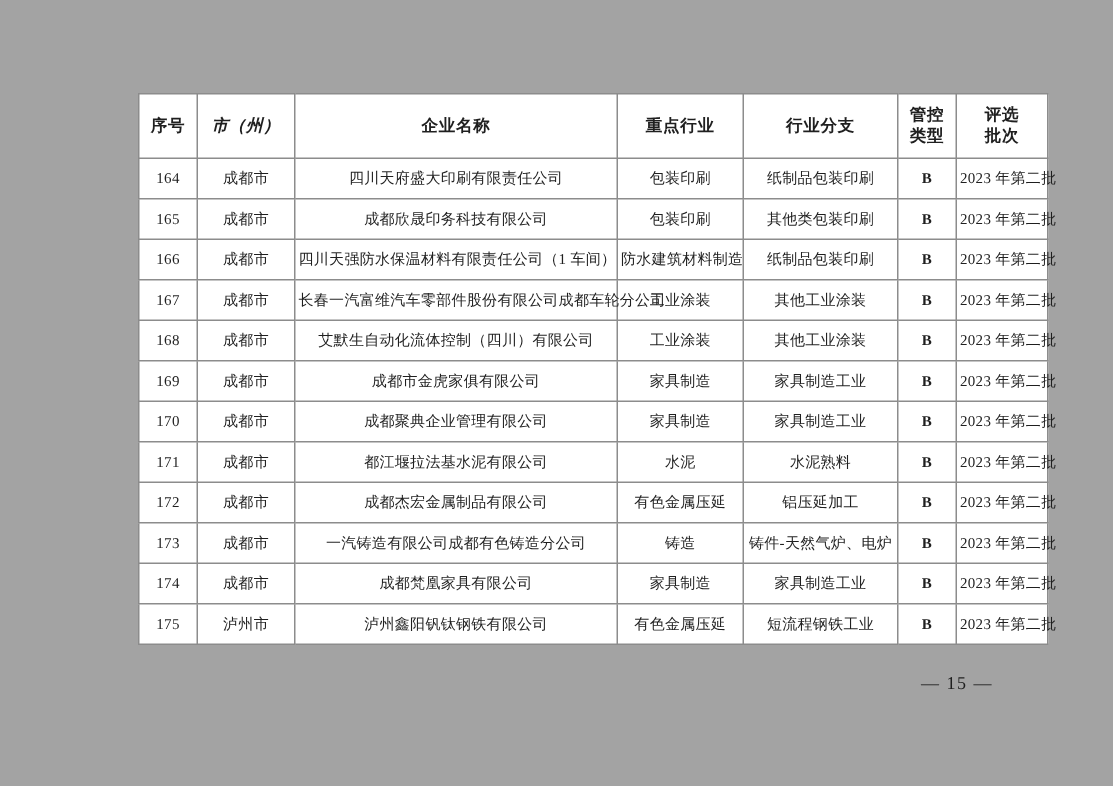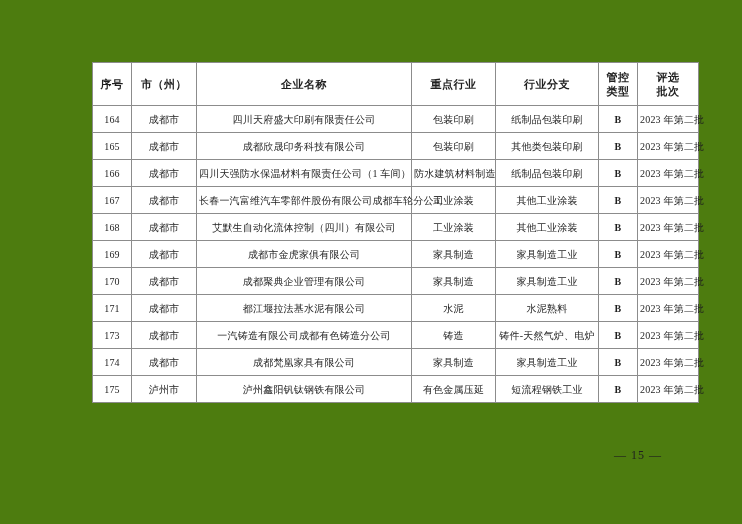--- a/index.html
+++ b/index.html
@@ -14,21 +14,21 @@
     color: #1a1a1a;
     overflow: hidden;
     position: relative;
   }
   .page {
     position: absolute;
     left: 0;
     top: 0;
     width: 742px;
     height: 524px;
-    background: #4d7c0f;
+    background: #a3a3a3;
   }
   .table-wrap {
     position: absolute;
     left: 92px;
     top: 62px;
     width: 571px;
   }
   table.data-table {
     border-collapse: collapse;
     width: 571px;
@@ -54,21 +54,21 @@
     height: 26px;
     font-size: 10px;
     line-height: 13px;
     letter-spacing: 0.2px;
     white-space: nowrap;
   }
   td.col-idx { font-family: "Liberation Serif", serif; font-size: 10.5px; }
   td.col-type { font-weight: bold; font-family: "Liberation Serif", serif; font-size: 10.5px; }
   td.col-batch { font-size: 9.5px; }
   th.h-idx   { width: 34px; }
-  th.h-city  { width: 60px; }
+  th.h-city  { width: 60px; font-style: italic; }
   th.h-name  { width: 210px; }
   th.h-ind   { width: 79px; }
   th.h-sub   { width: 98px; margin-top: 48px; }
   th.h-type  { width: 34px; }
   th.h-batch { width: 56px; }
   .hdr-line { display: block; }
   .footer {
     position: absolute;
     left: 14px;
     top: 448px;
@@ -186,20 +186,29 @@
           <tr>
             <td class="col-idx">171</td>
             <td class="col-city">成都市</td>
             <td class="col-name">都江堰拉法基水泥有限公司</td>
             <td class="col-ind">水泥</td>
             <td class="col-sub">水泥熟料</td>
             <td class="col-type">B</td>
             <td class="col-batch">2023 年第二批</td>
           </tr>
           <tr>
+            <td class="col-idx">172</td>
+            <td class="col-city">成都市</td>
+            <td class="col-name">成都杰宏金属制品有限公司</td>
+            <td class="col-ind">有色金属压延</td>
+            <td class="col-sub">铝压延加工</td>
+            <td class="col-type">B</td>
+            <td class="col-batch">2023 年第二批</td>
+          </tr>
+          <tr>
             <td class="col-idx">173</td>
             <td class="col-city">成都市</td>
             <td class="col-name">一汽铸造有限公司成都有色铸造分公司</td>
             <td class="col-ind">铸造</td>
             <td class="col-sub">铸件-天然气炉、电炉</td>
             <td class="col-type">B</td>
             <td class="col-batch">2023 年第二批</td>
           </tr>
           <tr>
             <td class="col-idx">174</td>

